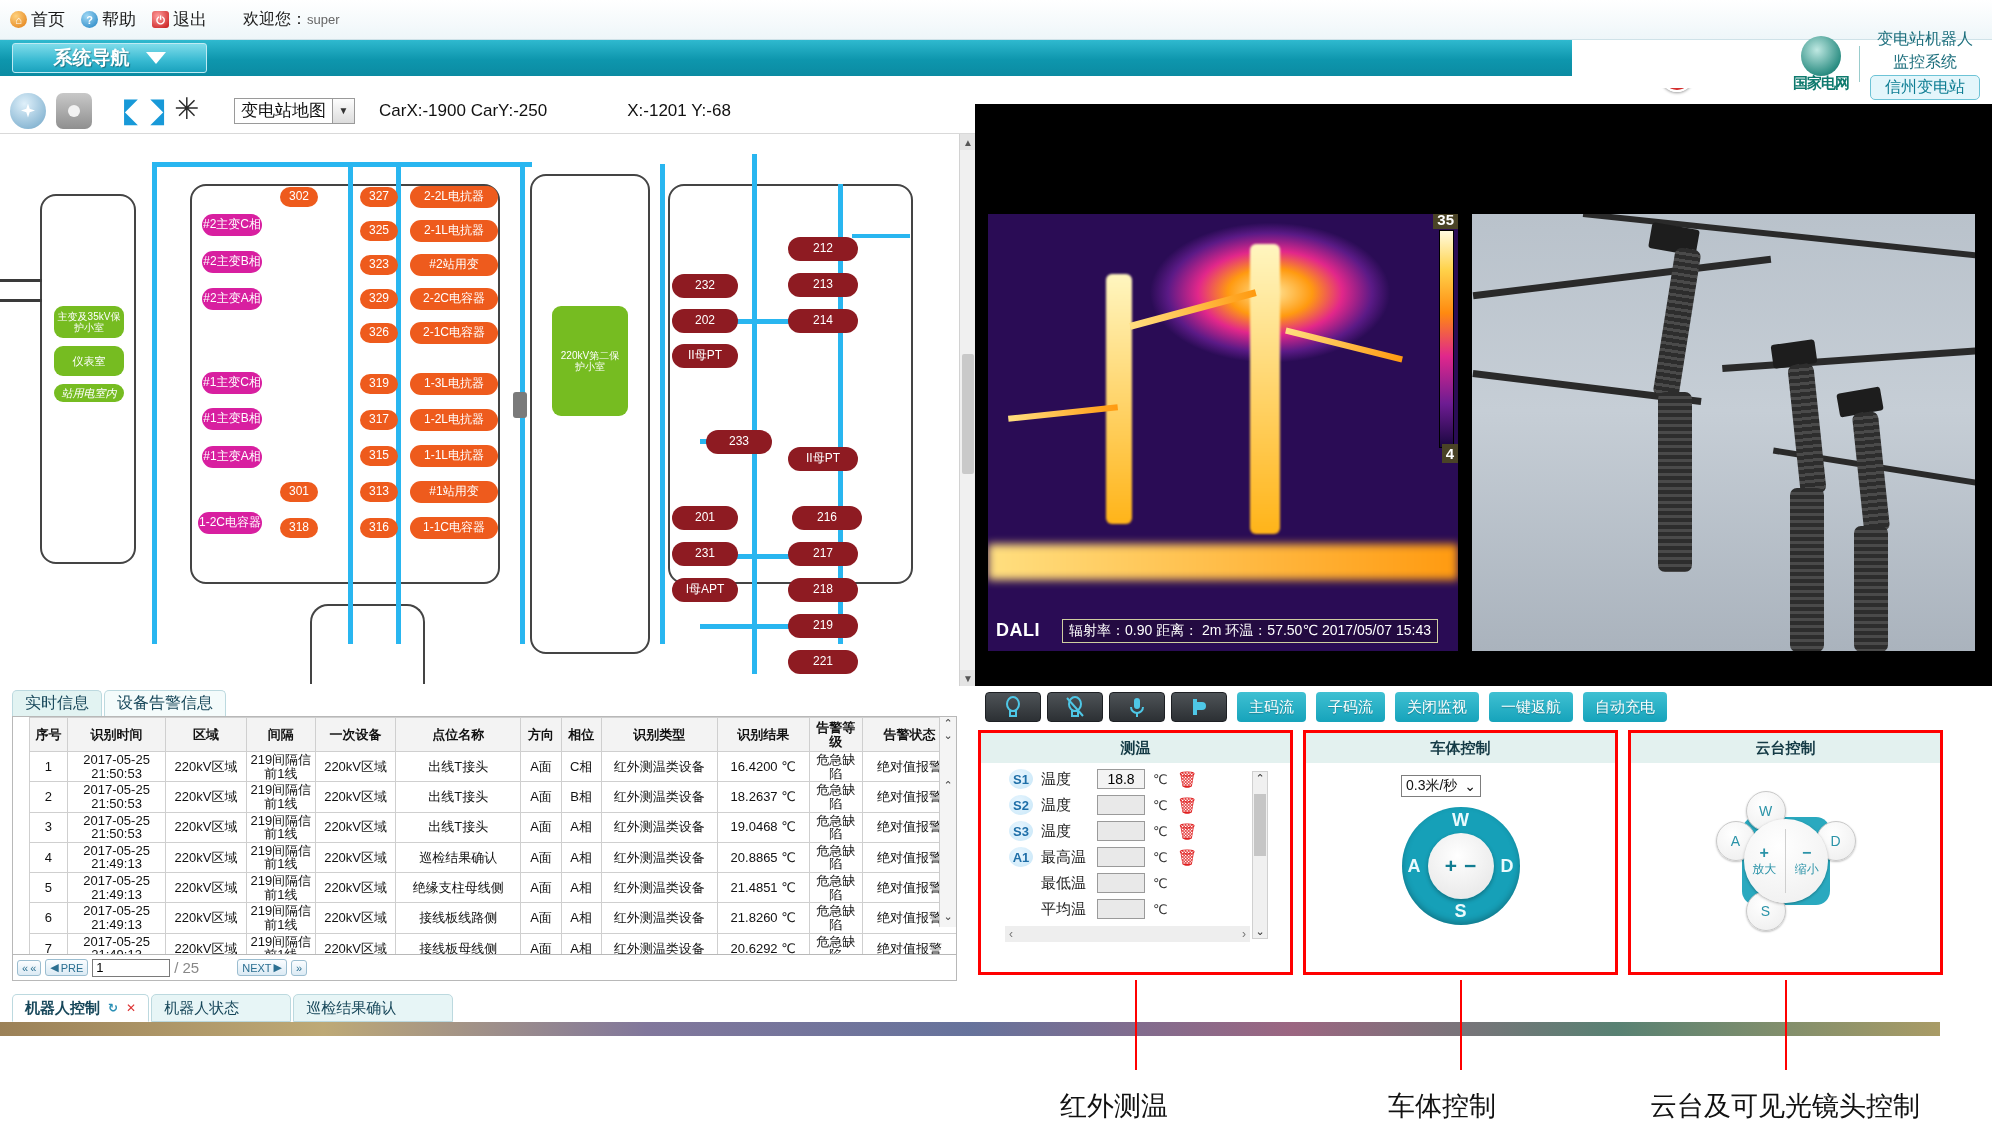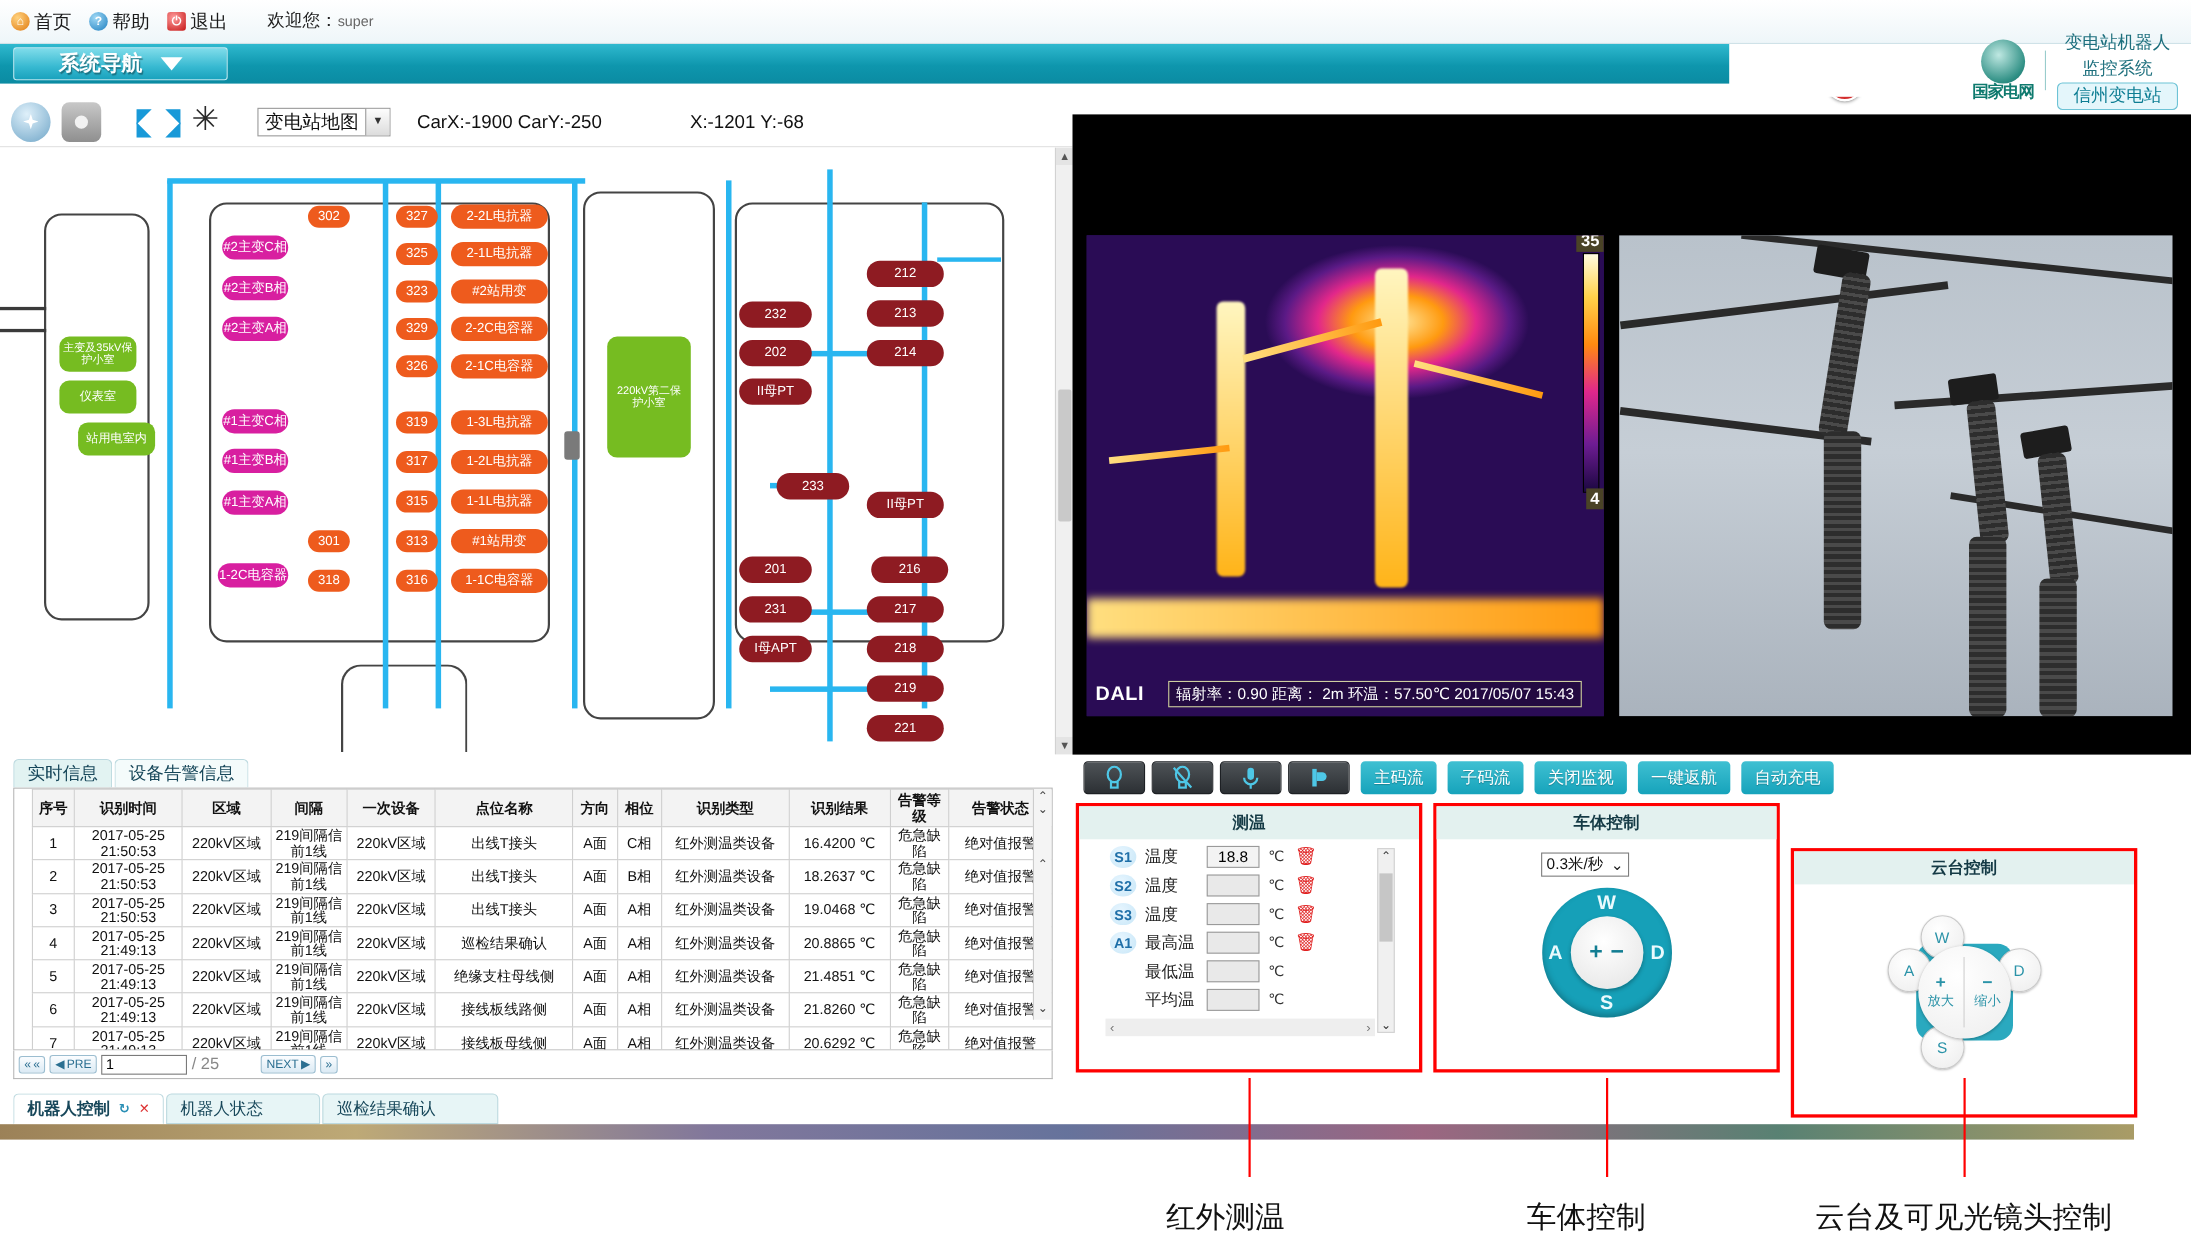--- a/index.html
+++ b/index.html
@@ -175,21 +175,21 @@
   .tealbtn { height:30px; padding:0 12px; border-radius:4px; background:linear-gradient(#3fc0d2,#16a3bb);
     color:#fff; font-size:15px; display:flex;align-items:center;justify-content:center; cursor:pointer;
     text-shadow:0 1px 1px rgba(0,0,0,.25); margin-left:4px; }
 
   
   .cpanel { position:absolute; top:730px; border:3px solid #ff0000; background:#fff; }
   .cpanel .cphead { height:30px; background:#e3f1ef; display:flex;align-items:center;justify-content:center;
     font-size:15px; font-weight:bold; color:#143a45; }
   #p-temp { left:978px; width:315px; height:245px; }
   #p-body { left:1303px; width:315px; height:245px; }
-  #p-ptz  { left:1628px; width:315px; height:245px;margin-top:41px; }
+  #p-ptz  { left:1628px; width:315px; height:245px; }
   .trow { display:flex; align-items:center; gap:8px; margin:6px 0 0 28px; font-size:15px; color:#222; }
   .sid { width:24px;height:20px;border-radius:50%; background:radial-gradient(circle at 40% 35%,#e8f6ff,#c7e6f7);
     color:#1f6fa8; font-size:13px; font-weight:bold; display:flex;align-items:center;justify-content:center; }
   .tlabel{ width:48px; }
   .tinput{ width:48px;height:20px; border:1px solid #9a9a9a; background:#e9e9e9; font-size:14px; text-align:center; }
   .tinput.filled{ background:#f3f3f3; }
   .tunit{ font-size:13px; color:#333; width:16px;}
   .tbin{ color:#e02020; font-size:16px; cursor:pointer; }
   #tvscroll{ position:absolute; right:22px; top:38px; width:16px; height:168px; background:#f0f0f0; border:1px solid #d0d0d0;}
   #tvscroll .tb{position:absolute;left:1px;top:22px;width:12px;height:62px;background:#c6c6c6;}
@@ -316,21 +316,21 @@
   <div class="busline" style="left:838px;top:50px;width:5px;height:460px;"></div>
   <div class="busline" style="left:152px;top:28px;width:380px;height:5px;"></div>
   <div class="busline" style="left:698px;top:185px;width:100px;height:5px;"></div>
   <div class="busline" style="left:700px;top:305px;width:56px;height:5px;"></div>
   <div class="busline" style="left:698px;top:420px;width:100px;height:5px;"></div>
   <div class="busline" style="left:700px;top:490px;width:100px;height:5px;"></div>
   <div class="busline" style="left:852px;top:100px;width:58px;height:4px;"></div>
 
   <div class="pill green" style="left:54px;top:172px;width:70px;height:32px;font-size:10px;padding:2px;">主变及35kV保护小室</div>
   <div class="pill green" style="left:54px;top:212px;width:70px;height:30px;font-size:11px;">仪表室</div>
-  <div class="pill green" style="left:71px;top:250px;width:70px;height:30px;font-size:11px;">站用电室内</div>
+  <div class="pill green" style="left:54px;top:250px;width:70px;height:18px;font-size:11px;font-style:italic;">站用电室内</div>
 
   <div class="pill magenta" style="left:202px;top:80px;width:60px;height:22px;">#2主变C相</div>
   <div class="pill magenta" style="left:202px;top:117px;width:60px;height:22px;">#2主变B相</div>
   <div class="pill magenta" style="left:202px;top:154px;width:60px;height:22px;">#2主变A相</div>
 
   <div class="pill magenta" style="left:202px;top:238px;width:60px;height:22px;">#1主变C相</div>
   <div class="pill magenta" style="left:202px;top:274px;width:60px;height:22px;">#1主变B相</div>
   <div class="pill magenta" style="left:202px;top:312px;width:60px;height:22px;">#1主变A相</div>
   <div class="pill magenta" style="left:198px;top:378px;width:64px;height:22px;">1-2C电容器</div>
 

